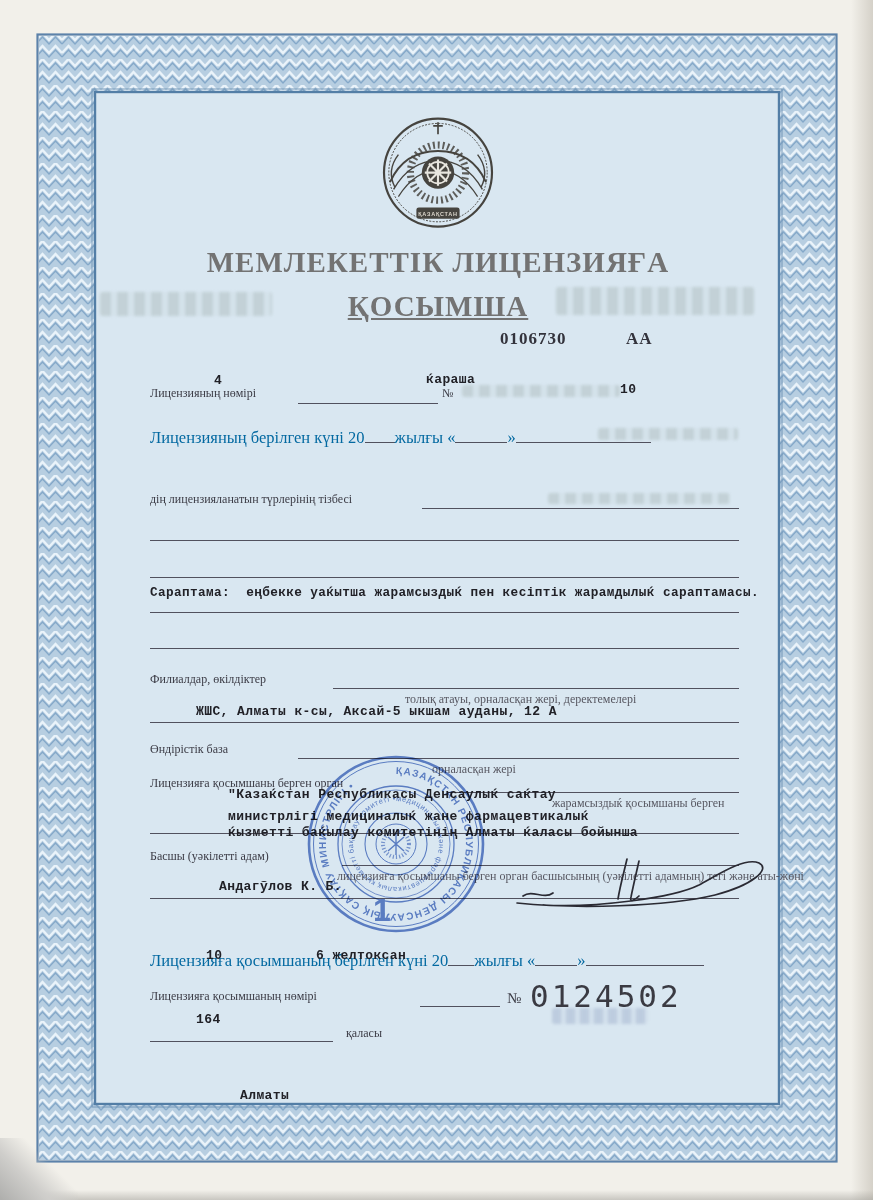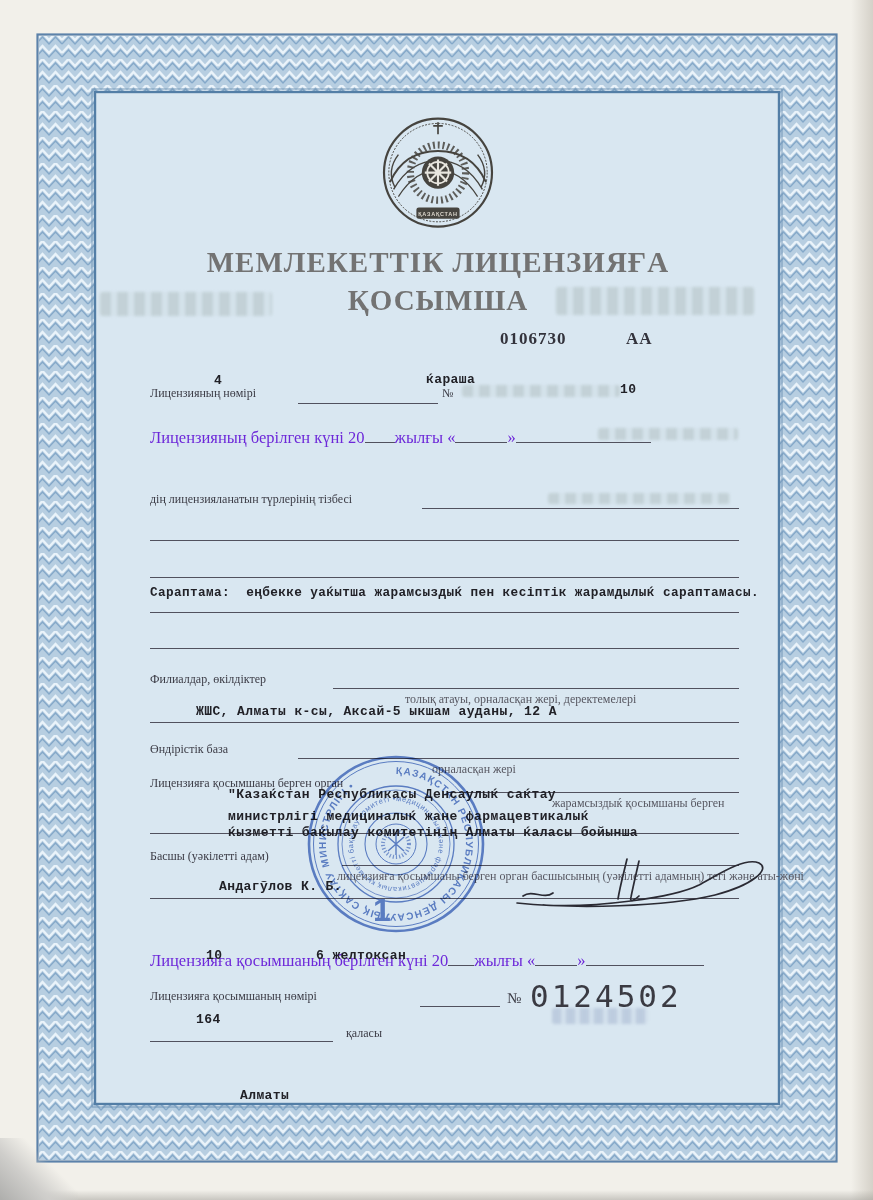--- a/index.html
+++ b/index.html
@@ -10,21 +10,21 @@
      background:linear-gradient(90deg,rgba(175,168,155,0) 0%,rgba(165,158,145,.38) 100%);}
   .scan-edge-bottom{position:absolute;left:0;bottom:0;width:100%;height:10px;
      background:linear-gradient(0deg,rgba(150,148,142,.45),rgba(150,148,142,0));}
   .corner-curl{position:absolute;left:0;top:1138px;width:78px;height:62px;
      background:linear-gradient(45deg,#aeaeac 0%,#cfcecb 35%,rgba(207,206,203,0) 62%);}
   .frame-svg{position:absolute;left:36px;top:33px;}
   
   .title{position:absolute;left:95px;width:686px;text-align:center;
      font-weight:bold;font-size:29px;letter-spacing:1px;color:#737373;white-space:nowrap;}
   .lbl{position:absolute;font-size:12px;color:#3b3b45;white-space:nowrap;}
-  .row{position:absolute;display:flex;align-items:baseline;font-size:16.5px;color:#6d28d9;white-space:pre;}
+  .row{position:absolute;display:flex;align-items:baseline;font-size:16.5px;color:#0369a1;white-space:pre;}
   .uline{border-bottom:1.3px solid #51515e;height:2px;align-self:baseline;}
   .typed{position:absolute;font-family:"Liberation Mono",monospace;font-weight:bold;
      font-size:13px;letter-spacing:.4px;color:#212127;white-space:pre;}
   .hint{position:absolute;font-size:12px;color:#575761;white-space:nowrap;}
   .rule{position:absolute;height:0;border-bottom:1.3px solid #51515e;}
   .serial-top{position:absolute;font-weight:bold;font-size:17px;color:#33333c;letter-spacing:1px;}
   .big-serial{position:absolute;font-family:"DejaVu Sans Mono",monospace;
      font-size:31px;letter-spacing:3px;color:#3a3a42;}
   .ghost{position:absolute;border-radius:3px;filter:blur(1.6px);
      background:repeating-linear-gradient(90deg,rgba(110,125,112,.20) 0 11px,rgba(110,125,112,.04) 11px 17px);}
@@ -78,21 +78,21 @@
     <circle cx="50" cy="48" r="13.5" fill="#46443f"></circle>
     <g stroke="#e8e6df" fill="none">
       <circle cx="50" cy="48" r="9" stroke-width="1.4"></circle>
       <path d="M42.5,40.5 L57.5,55.5 M57.5,40.5 L42.5,55.5 M50,37 V59 M39,48 H61" stroke-width="1.8"></path>
     </g>
     <rect x="32" y="77" width="36" height="9.5" rx="2" fill="#46443f"></rect>
     <text x="50" y="84" text-anchor="middle" font-size="4.6" letter-spacing=".6" fill="#ded9cf" font-family="Liberation Sans, sans-serif" font-weight="bold">ҚАЗАҚСТАН</text>
   </svg>
 
   <div class="title" style="top:246px;">МЕМЛЕКЕТТІК ЛИЦЕНЗИЯҒА</div>
-  <div class="title" style="top:284px;">ҚОСЫМША</div>
+  <div class="title" style="top:290px;text-decoration:underline;">ҚОСЫМША</div>
 
   <div class="serial-top" style="left:500px;top:329px;">0106730</div>
   <div class="serial-top" style="left:626px;top:329px;">АА</div>
 
   <div class="lbl" style="left:150px;top:386px;">Лицензияның нөмірі</div>
   <div class="typed" style="left:214px;top:373px;">4</div>
   <div class="rule" style="left:298px;top:403px;width:140px;"></div>
   <div class="lbl" style="left:442px;top:386px;">№</div>
   <div class="typed" style="left:426px;top:372px;">ќараша</div>
   <div class="typed" style="left:620px;top:382px;">10</div>

